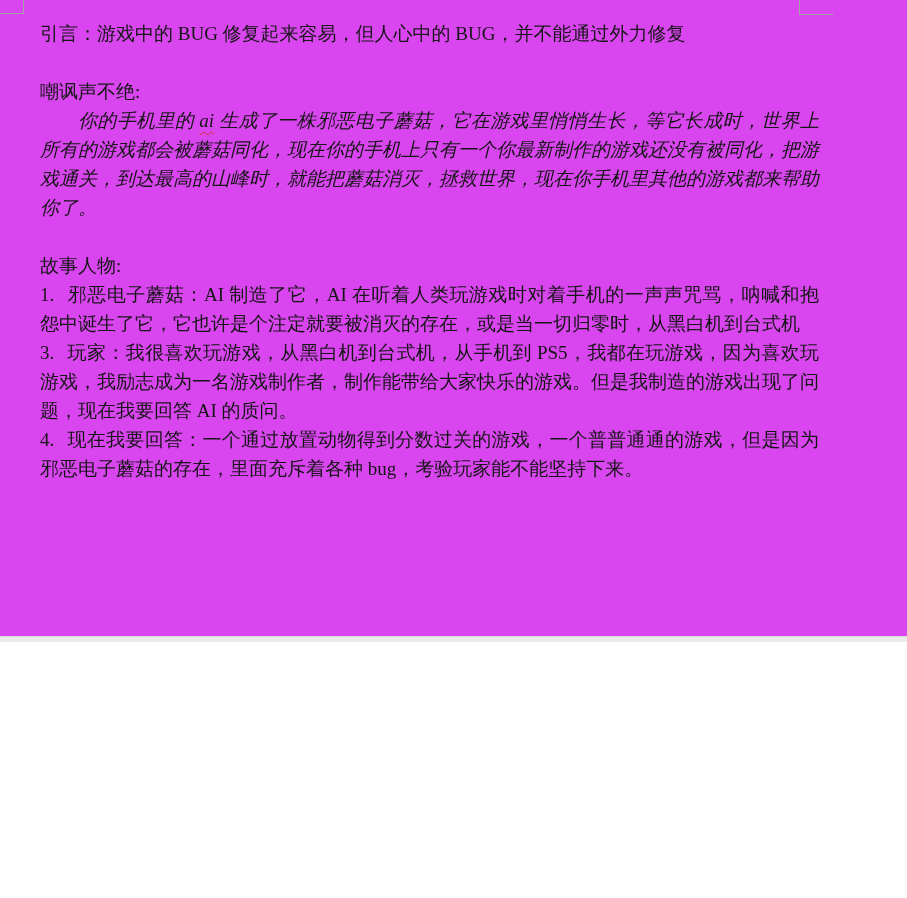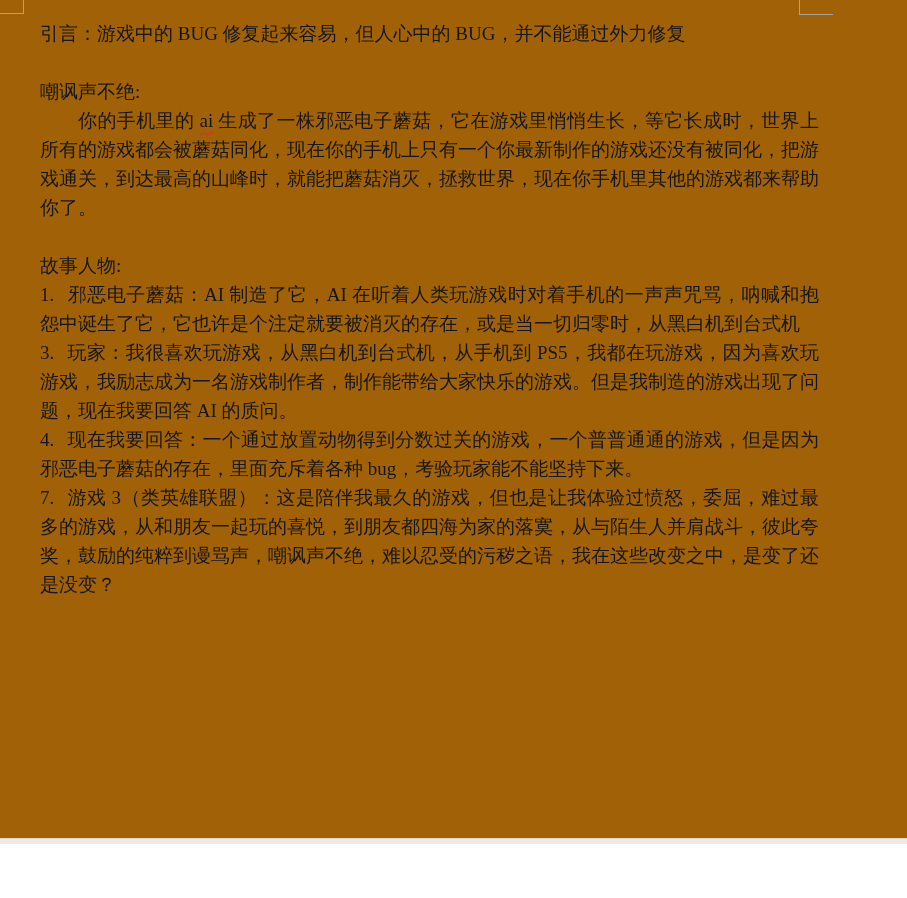--- a/index.html
+++ b/index.html
@@ -1,20 +1,20 @@
 <!DOCTYPE html>
 <html><head>
 <meta charset="utf-8">
 <style>
   html,body{margin:0;padding:0;}
   body{background:#ffffff;}
   .screen{
     position:relative;
-    width:907px;height:844px;
-    background:#a16207;
+    width:907px;height:642px;
+    background:#d946ef;
     overflow:hidden;
     font-family:"Liberation Serif","DejaVu Serif",serif;
   }
   
   .crop-tl{
     position:absolute;left:0;top:0;
     width:23px;height:13px;
     border-right:1px solid #a3a3a3;
     border-bottom:1px solid #a3a3a3;
   }
@@ -28,21 +28,21 @@
     position:absolute;
     left:40px;top:19px;
     width:779px;
     font-size:19px;
     line-height:29px;
     color:#161616;
     text-align:justify;
   }
   .doc p{margin:0;padding:0;}
   .blank{height:29px;}
-  .indent{text-indent:2em;}
+  .indent{text-indent:2em;font-style:italic;}
   .num{margin-right:13px;}
   .misspell{
     text-decoration:underline;
     text-decoration-style:wavy;
     text-decoration-color:#d92b2b;
     text-decoration-thickness:1px;
     text-underline-offset:4px;
   }
   .caret{
     display:inline-block;
@@ -88,19 +88,18 @@
 
     <p><span class="num">1.</span><span>邪恶电子蘑菇：AI 制造了它，AI 在听着人类玩游戏时对着手机的一声声咒骂，呐喊和抱怨中诞生了它，它也许是个注定就要被消灭的存在，或是当一切归零时，从黑白机到台式机</span></p>
 
 
     <p><span class="num">3.</span><span>玩家：我很喜欢玩游戏，从黑白机到台式机，从手机到 PS5，我都在玩游戏，因为喜欢玩游戏，我励志成为一名游戏制作者，制作能带给大家快乐的游戏。但是我制造的游戏出现了问题，现在我要回答 AI 的质问。</span></p>
 
     <p><span class="num">4.</span><span>现在我要回答：一个通过放置动物得到分数过关的游戏，一个普普通通的游戏，但是因为邪恶电子蘑菇的存在，里面充斥着各种 bug，考验玩家能不能坚持下来。</span></p>
 
 
 
-    <p><span class="num">7.</span><span>游戏 3（类英雄联盟）：这是陪伴我最久的游戏，但也是让我体验过愤怒，委屈，难过最多的游戏，从和朋友一起玩的喜悦，到朋友都四海为家的落寞，从与陌生人并肩战斗，彼此夸奖，鼓励的纯粹到谩骂声，嘲讽声不绝，难以忍受的污秽之语，我在这些改变之中，是变了还是没变？</span></p>
 
   </div>
 
   <div class="bottom-strip"></div>
 
 </div>
 
 </body></html>

